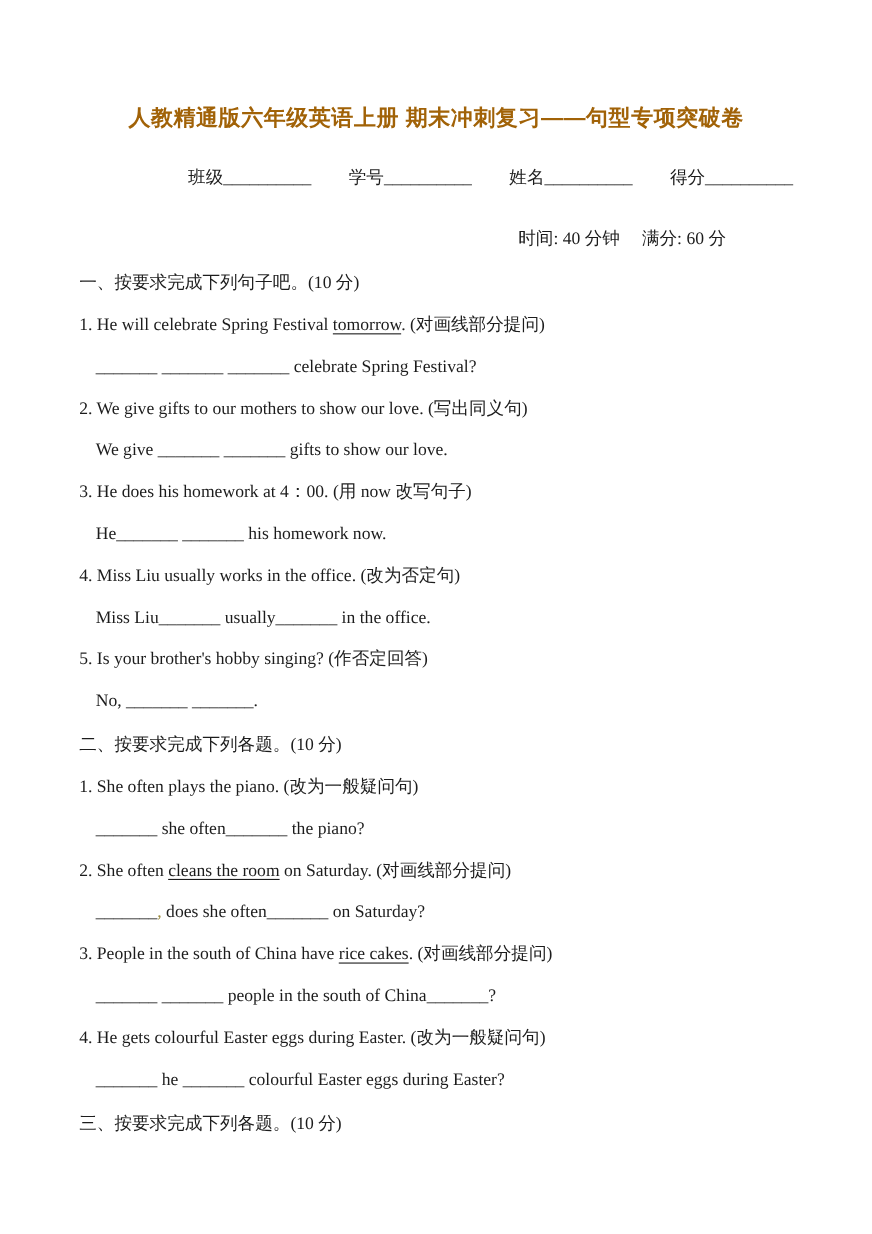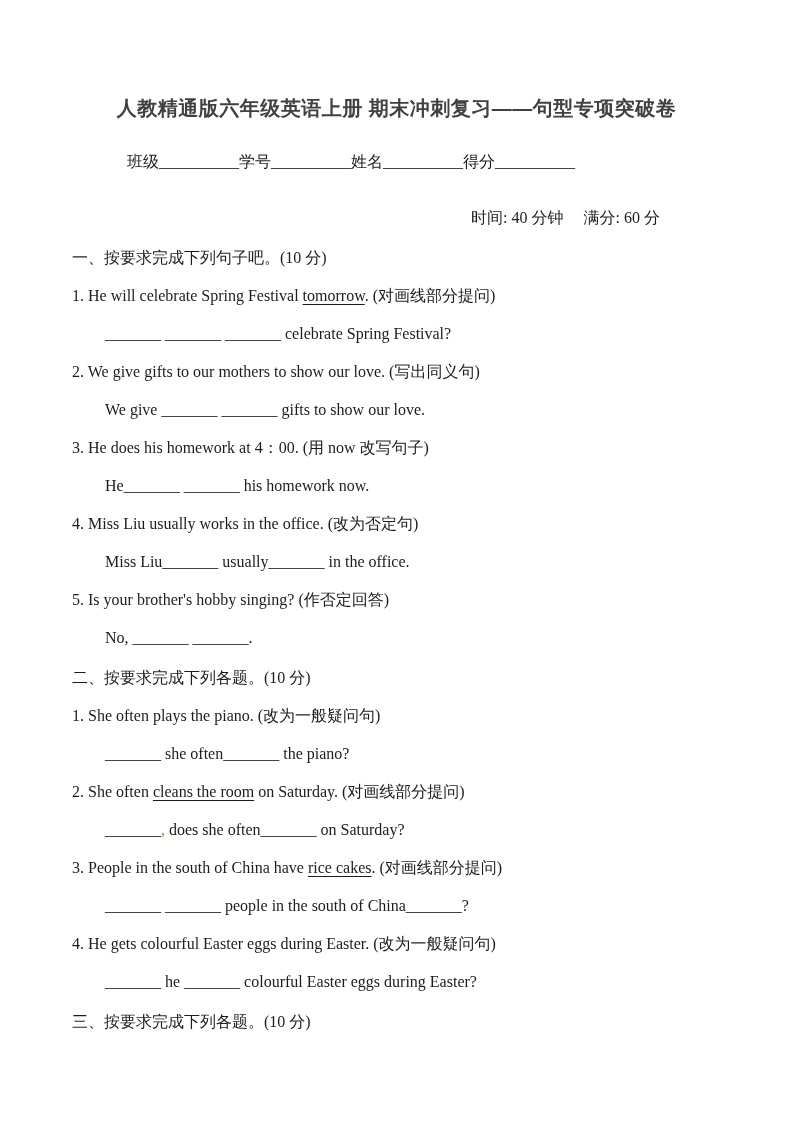--- a/index.html
+++ b/index.html
@@ -21,50 +21,52 @@
     font-family: "Liberation Sans", "DejaVu Sans", sans-serif;
     font-weight: bold;
     font-size: 20px;
     line-height: 32px;
     letter-spacing: 0.5px;
     color: #2222cc;
     white-space: nowrap;
   }
   .student-row {
     display: flex;
+    gap: 34px;
     margin: 28px 0 0 55px;
     line-height: 20px;
     white-space: nowrap;
+    justify-content: flex-end;
   }
   .field .blank, .blank { letter-spacing: 0; }
   .meta {
     margin: 36px 61px 0 0;
     text-align: right;
     line-height: 20px;
   }
   .meta .score { margin-left: 16px; }
   .line {
     line-height: 20px;
     margin: 0 0 18px 0;
     white-space: nowrap;
   }
   .section-heading { margin-top: 20px; }
-  .answer.indent { margin-left: 33px; }
+  .answer.indent { margin-left: 15px; }
   .u {
     text-decoration: underline;
     text-decoration-thickness: 1px;
     text-underline-offset: 3px;
     text-align: right;
   }
 </style>
 </head>
 <body>
 
 <div class="page">
-  <div class="title" style="color: #404040;">人教精通版六年级英语上册 期末冲刺复习——句型专项突破卷</div>
+  <div class="title" style="color: #a16207;">人教精通版六年级英语上册 期末冲刺复习——句型专项突破卷</div>
   <div class="student-row">
       <span class="field"><span class="label">班级</span><span class="blank">__________</span></span>
       <span class="field"><span class="label">学号</span><span class="blank">__________</span></span>
       <span class="field"><span class="label">姓名</span><span class="blank">__________</span></span>
       <span class="field"><span class="label">得分</span><span class="blank">__________</span></span>
     </div>
   <div class="meta">
     <span>时间: 40 分钟</span>
     <span class="score">满分: 60 分</span>
   </div>

